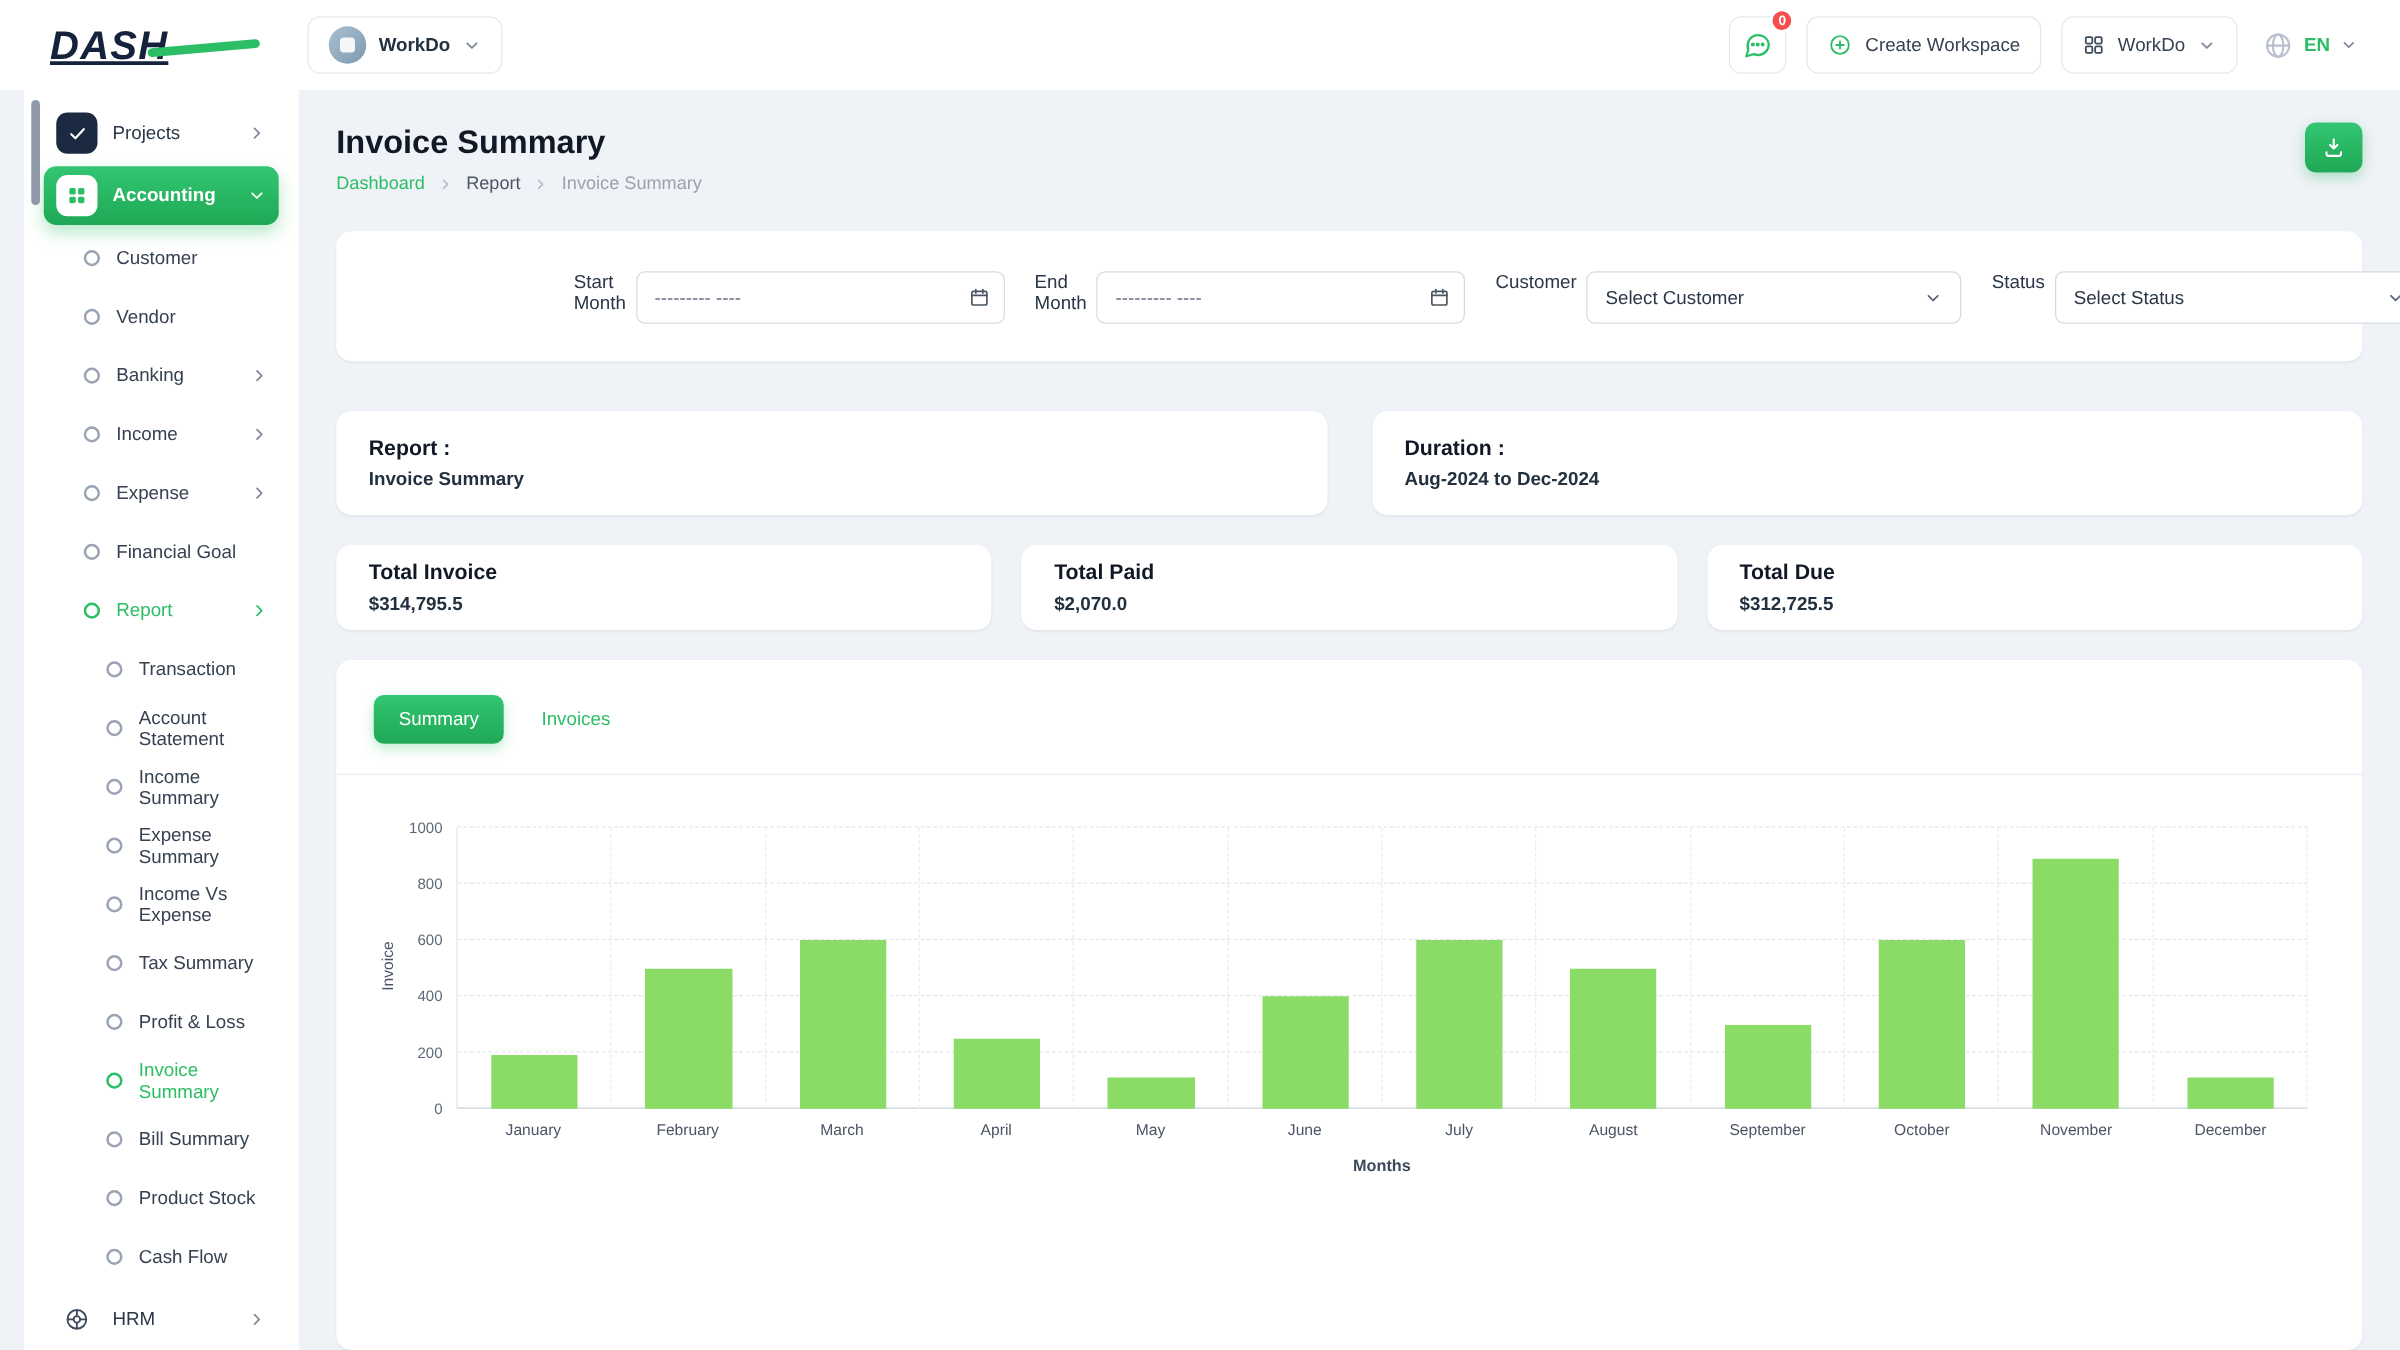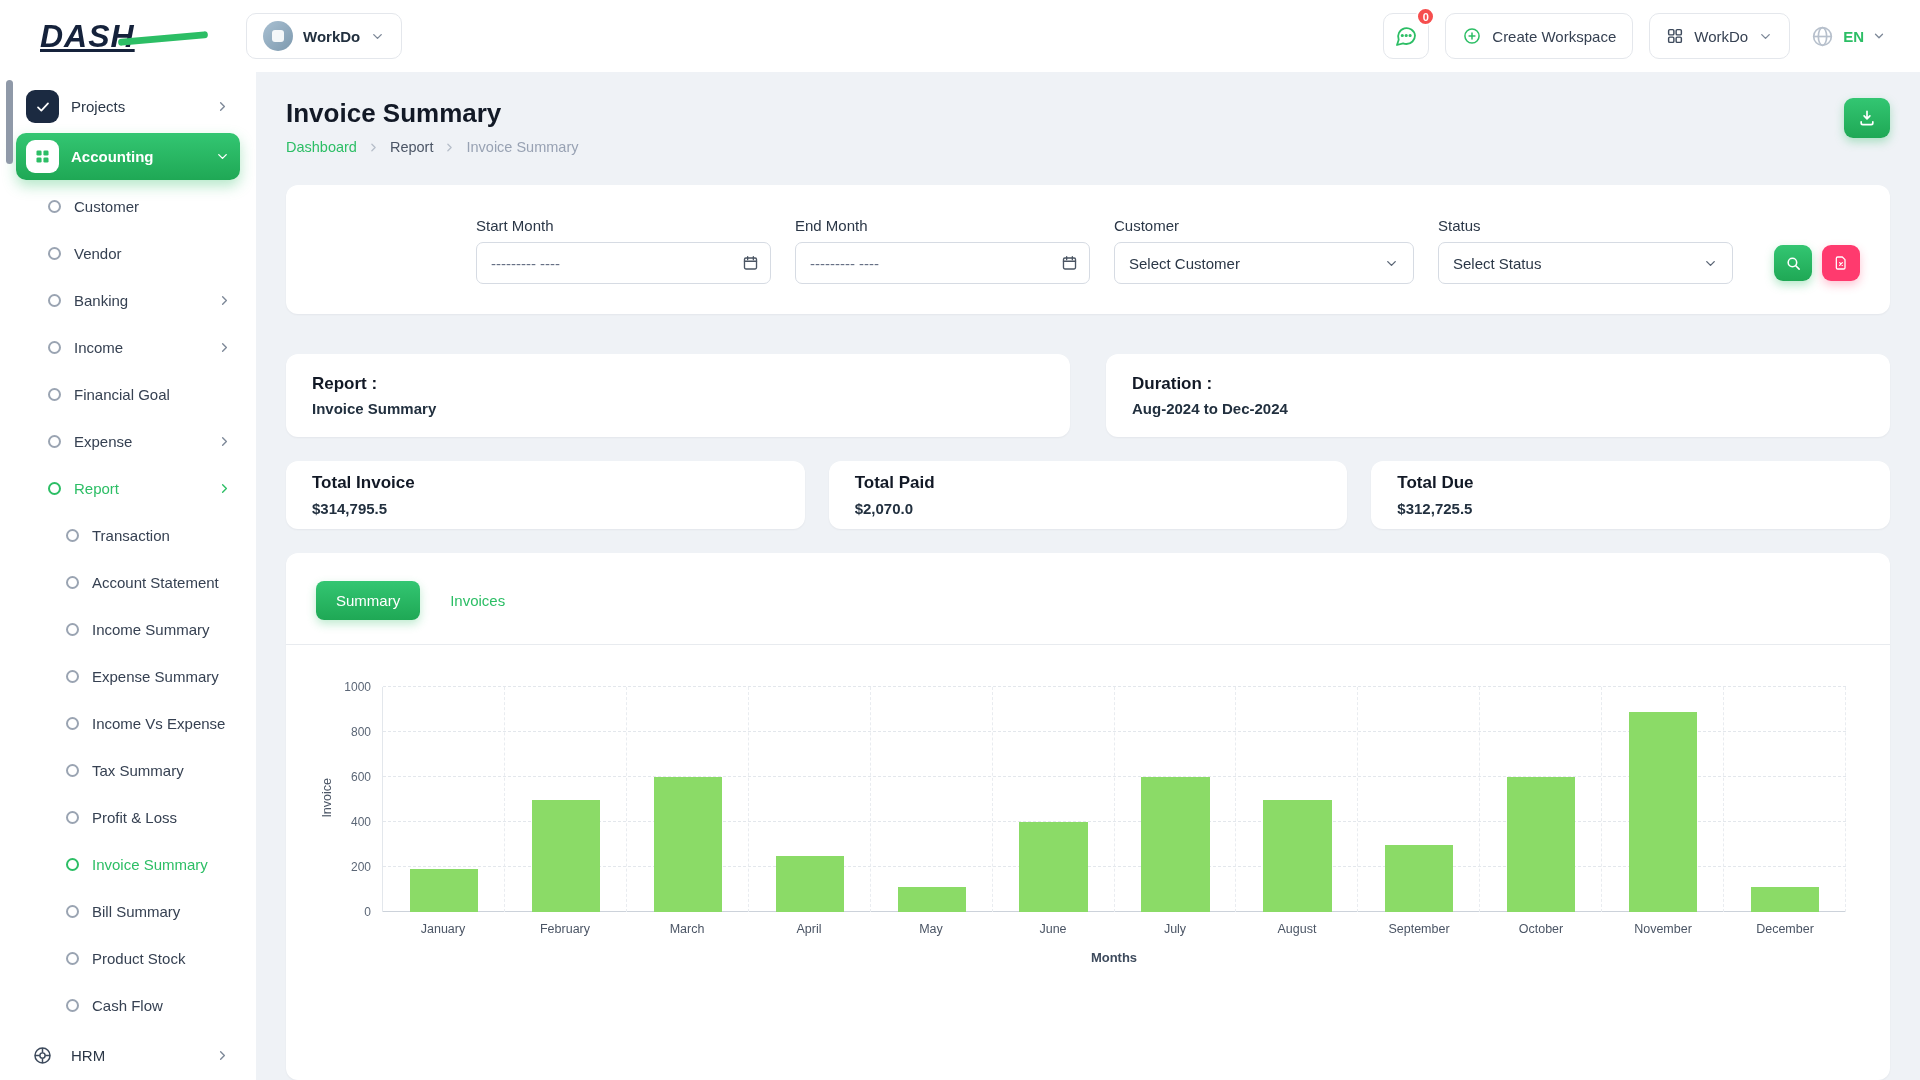--- a/index.html
+++ b/index.html
@@ -23,21 +23,21 @@
   .ws-avatar span{width:12px;height:12px;border-radius:3px;background:rgba(255,255,255,.9);display:block;}
   .ws-name{font-weight:bold;color:#22303f;}
   .topbar-right{margin-left:auto;display:flex;align-items:center;gap:16px;}
   .icon-pill{position:relative;width:46px;justify-content:center;padding:0;}
   .badge{position:absolute;top:-7px;right:-7px;min-width:19px;height:19px;border-radius:50%;background:#f64e4e;color:#fff;font-size:11px;font-weight:bold;display:flex;align-items:center;justify-content:center;border:2px solid #fff;}
   .lang{display:flex;align-items:center;gap:8px;cursor:pointer;padding:0 4px;}
   .lang-code{color:var(--green);font-weight:bold;font-size:15px;}
 
   
   .shell{display:flex;flex:1;min-height:0;}
-  .sidebar{width:256px;background:#fff;flex:0 0 auto;position:relative;padding:8px 0 0;overflow:hidden;}
+  .sidebar{width:220px;background:#fff;flex:0 0 auto;position:relative;padding:8px 0 0;overflow:hidden;margin-left:19px;}
   .sb-thumb{position:absolute;left:6px;top:8px;width:7px;height:84px;border-radius:4px;background:#8f99a8;}
   .menu-item{display:flex;align-items:center;gap:12px;margin:3px 16px;padding:7px 10px;border-radius:10px;cursor:pointer;color:#2b3747;}
   .menu-label{font-size:15px;font-weight:500;}
   .chip{width:33px;height:33px;border-radius:9px;display:flex;align-items:center;justify-content:center;flex:0 0 auto;}
   .chip-dark{background:#1b2a41;}
   .chip-white{background:#fff;}
   .menu-item.active-green{background:linear-gradient(180deg,#33c672,#1fa855);color:#fff;box-shadow:0 6px 14px rgba(44,190,101,.35);}
   .menu-item.active-green .menu-label{font-weight:bold;}
   .chev{margin-left:auto;color:#7d8898;display:flex;}
   .menu-item.active-green .chev{color:#fff;}
@@ -61,21 +61,21 @@
   .bc-cur{color:var(--muted);}
   .bc-sep{color:#b6bec9;display:flex;}
   .btn-green{background:linear-gradient(180deg,#33c672,#1fa855);border:none;border-radius:9px;display:flex;align-items:center;justify-content:center;cursor:pointer;box-shadow:0 4px 10px rgba(44,190,101,.35);}
   .btn-pink{background:var(--danger);border:none;border-radius:9px;display:flex;align-items:center;justify-content:center;cursor:pointer;box-shadow:0 4px 10px rgba(255,58,110,.3);}
   .dl-btn{margin-left:auto;width:46px;height:40px;}
 
   .card{background:var(--card);border-radius:12px;box-shadow:0 1px 2px rgba(16,24,40,.05);}
 
   .filter-card{padding:32px 30px 30px;margin-bottom:40px;}
   .filter-form{display:flex;gap:24px;align-items:flex-end;}
-  .fgroup{display:flex;flex-direction:column;gap:8px;}
+  .fgroup{display:flex;flex-direction:row;gap:8px;}
   .fgroup:first-child{margin-left:160px;}
   .flabel{font-size:15px;color:#2b3747;}
   .field{position:relative;}
   .field-input{width:295px;height:42px;border:1px solid #d6dbe3;border-radius:7px;padding:0 40px 0 14px;font-size:15px;color:#667085;font-family:"Liberation Sans",sans-serif;background:#fff;outline:none;}
   .field-input::placeholder{color:#667085;}
   .field-icon{position:absolute;right:12px;top:50%;transform:translateY(-50%);color:#4b5563;pointer-events:none;}
   .select{width:300px;height:42px;border:1px solid #d6dbe3;border-radius:7px;padding:0 14px;display:flex;align-items:center;justify-content:flex-end;cursor:pointer;background:#fff;}
   .select span{color:#2b3747;}
   .filter-actions{margin-left:auto;display:flex;gap:10px;align-self:flex-end;margin-bottom:3px;}
   .sq-btn{width:38px;height:36px;}
@@ -250,30 +250,30 @@
             <span class="dot-icon"></span>
             <span class="sub-label">Income</span>
             <span class="chev">
               <svg width="15" height="15" viewBox="0 0 24 24" fill="none" stroke="currentColor" stroke-width="2.2" stroke-linecap="round" stroke-linejoin="round">
                 <path d="M9 6l6 6-6 6"></path>
               </svg>
             </span>
           </div>
           <div class="sub-item lvl1">
             <span class="dot-icon"></span>
-            <span class="sub-label">Financial Goal</span>
-          </div>
-          <div class="sub-item lvl1">
-            <span class="dot-icon"></span>
             <span class="sub-label">Expense</span>
             <span class="chev">
               <svg width="15" height="15" viewBox="0 0 24 24" fill="none" stroke="currentColor" stroke-width="2.2" stroke-linecap="round" stroke-linejoin="round">
                 <path d="M9 6l6 6-6 6"></path>
               </svg>
             </span>
+          </div>
+          <div class="sub-item lvl1">
+            <span class="dot-icon"></span>
+            <span class="sub-label">Financial Goal</span>
           </div>
           <div class="sub-item lvl1 active">
             <span class="dot-icon"></span>
             <span class="sub-label">Report</span>
             <span class="chev">
               <svg width="15" height="15" viewBox="0 0 24 24" fill="none" stroke="currentColor" stroke-width="2.2" stroke-linecap="round" stroke-linejoin="round">
                 <path d="M9 6l6 6-6 6"></path>
               </svg>
             </span>
           </div>

